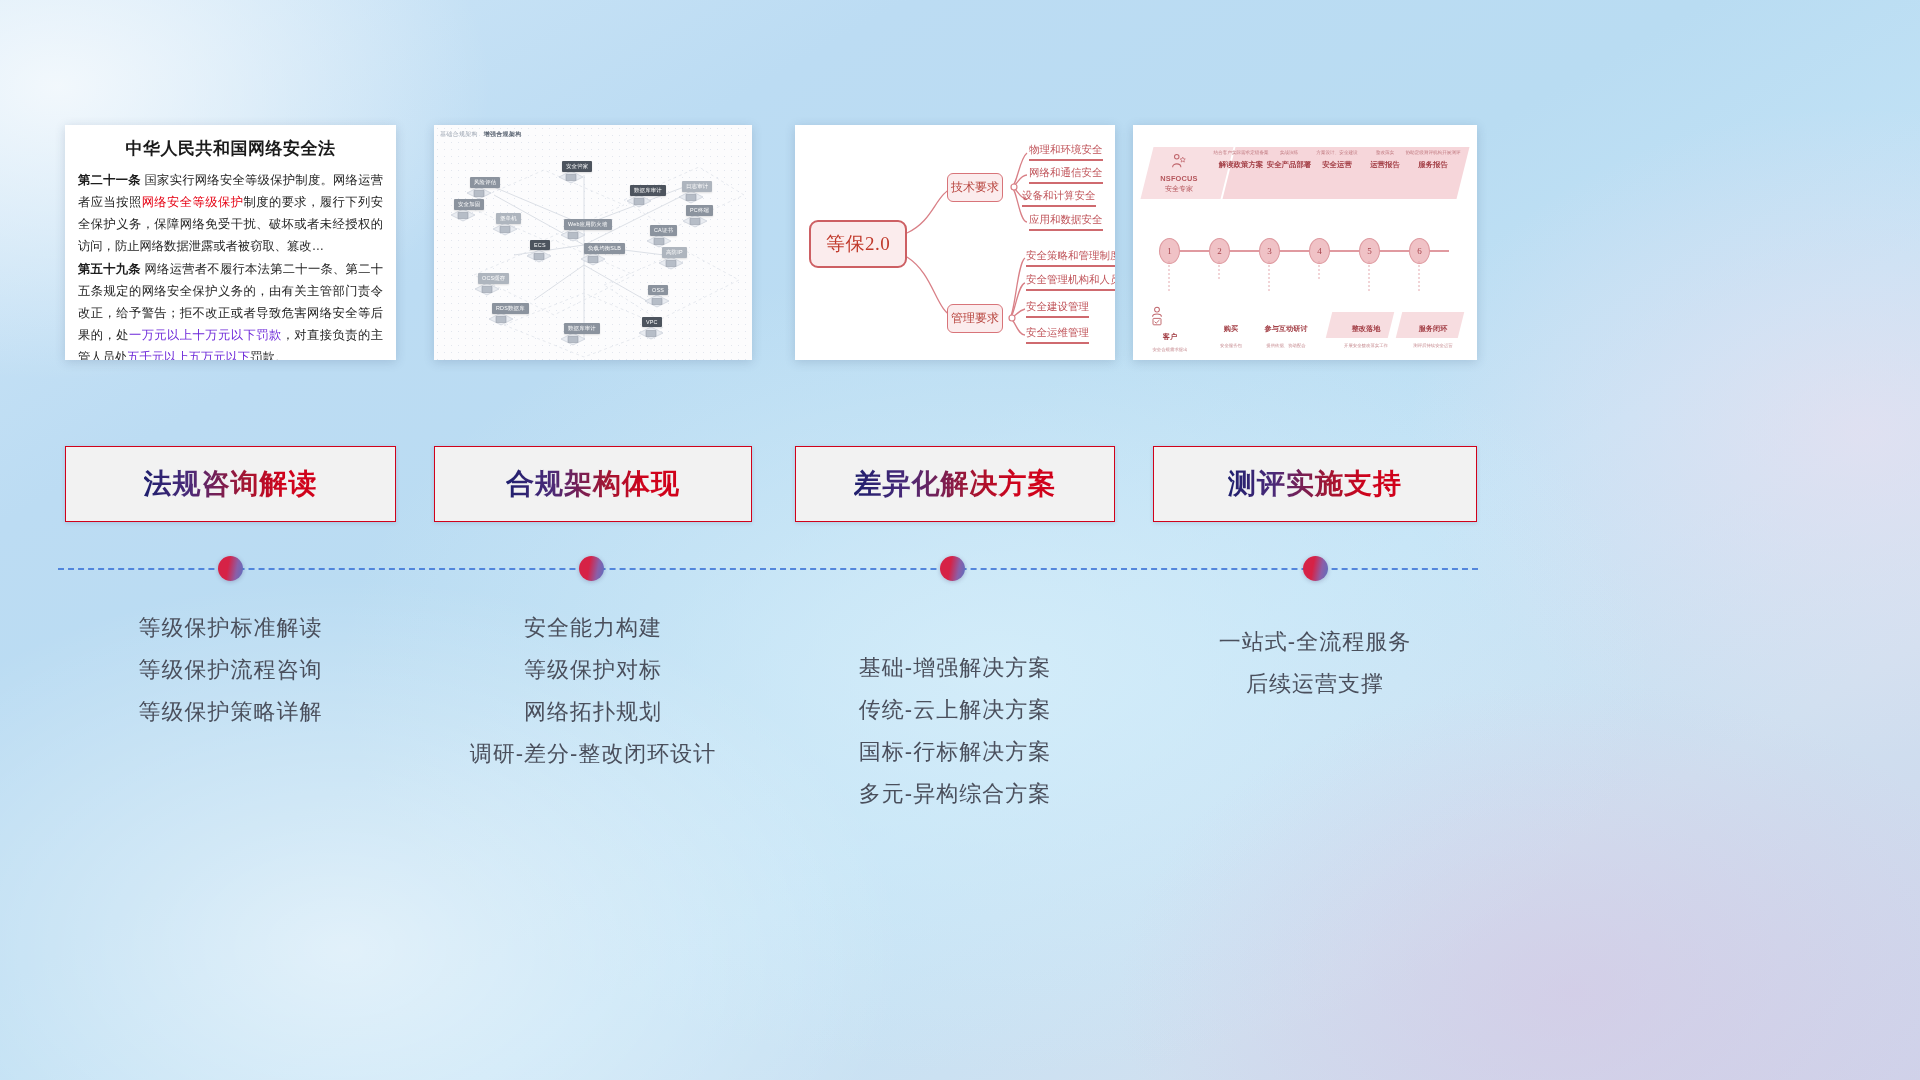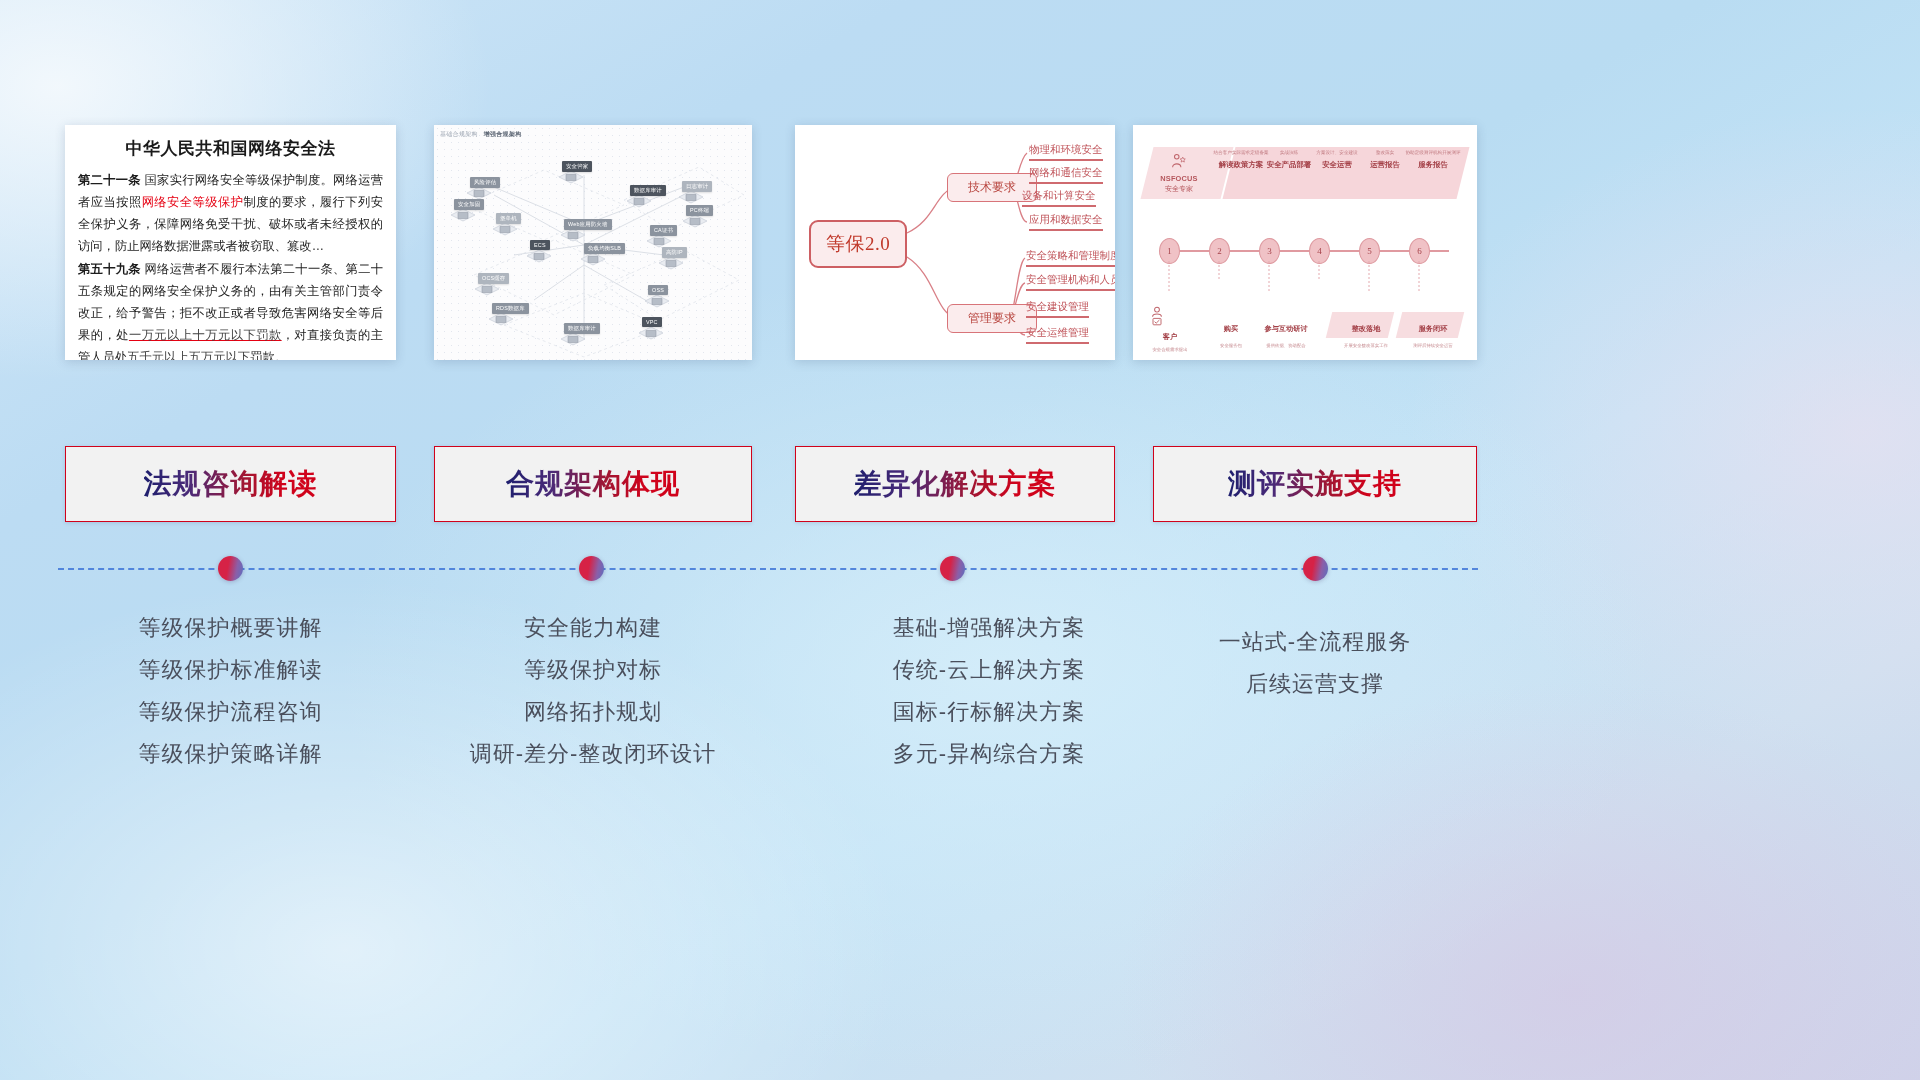--- a/index.html
+++ b/index.html
@@ -27,21 +27,21 @@
   .card-3 { left:795px; width:320px; }
   .card-4 { left:1133px;width:344px; }
 
   
   .law { padding:12px 13px 0 13px; }
   .law-title { text-align:center; font-size:17px; font-weight:bold; color:#1a1a1a; letter-spacing:.5px; margin-bottom:9px; }
   .law-p { font-size:12.3px; line-height:22px; color:#1d1d1d; text-align:justify; }
   .law-p + .law-p { margin-top:1px; }
   .law-p b { font-weight:bold; }
   .hl { color:#e60012; }
-  .u-red { color:#404040; text-decoration:underline; text-decoration-color:#e60012; }
+  .u-red { color:#6d28d9; text-decoration-color:#e60012; }
 
   
   .arch { position:relative; width:100%; height:100%; background:#fcfcfd;
           background-image:radial-gradient(#e2e6ee 0.6px, transparent 0.6px);
           background-size:7px 7px; }
   .arch-tabs { position:absolute; top:5px; left:6px; font-size:6px; color:#9aa3b0; letter-spacing:.3px;}
   .arch-tabs .on { color:#5a6472; font-weight:bold; }
   .nodebox { position:absolute; background:#8b939e; color:#fff; font-size:5.4px;
              padding:2px 4px; border-radius:1px; white-space:nowrap; letter-spacing:.2px;
              box-shadow:0 1px 2px rgba(0,0,0,.12); }
@@ -51,21 +51,21 @@
   .cube svg { display:block; }
   .arch-line { position:absolute; background:#cfd5de; }
 
   
   .mm { position:relative; width:100%; height:100%; background:#fff; font-family:"Liberation Serif","DejaVu Serif",serif; }
   .mm-root { position:absolute; left:14px; top:95px; width:98px; height:48px;
              border:2.5px solid #cd5f63; border-radius:9px; background:#fbeced;
              display:flex; align-items:center; justify-content:center;
              color:#c0392b; font-size:19px; letter-spacing:.5px; }
   .mm-node { position:absolute; border:1.6px solid #d87479; border-radius:6px; background:#fbeced;
-             color:#b8453f; font-size:12px; padding:5px 20px; white-space:nowrap; }
+             color:#b8453f; font-size:12px; padding:5px 3px; white-space:nowrap; }
   .mm-leaf { position:absolute; color:#bf5157; font-size:10.5px; white-space:nowrap;
              padding-bottom:2px; border-bottom:2px solid #cf6a6f; }
   .mm-svg { position:absolute; left:0; top:0; }
 
   
   .ns { position:relative; width:100%; height:100%; background:#fff; overflow:hidden; }
   .ns-band { position:absolute; top:22px; left:14px; height:52px; width:316px; }
   .para { position:absolute; top:0; height:52px; background:#f8dfe2;
           transform:skewX(-14deg); }
   .para.d2 { background:#f6d6da; }
@@ -111,21 +111,21 @@
   .tl-dot { position:absolute; top:-12px; width:25px; height:25px; border-radius:50%;
             background:linear-gradient(100deg,#d62246 0%,#d62246 40%,#8b5fa8 72%,#5b6fc0 100%);
             box-shadow:0 1px 4px rgba(60,40,90,.25); }
 
   
   .lists { position:absolute; top:607px; left:0; width:1920px; }
   .list { position:absolute; top:0; text-align:center; }
   .list .row { font-size:22px; line-height:42px; color:#4a4f5c; letter-spacing:1px; white-space:nowrap;}
   .ls-1 { left:65px;  width:331px; }
   .ls-2 { left:434px; width:318px; }
-  .ls-3 { left:829px; width:320px; }
+  .ls-3 { left:795px; width:320px;margin-top:40px; }
   .ls-4 { left:1153px;width:324px; top:14px; }
 </style>
 </head>
 <body>
 
 <div class="cards">
 
   <div class="card card-1">
     <div class="law">
       <div class="law-title">中华人民共和国网络安全法</div>
@@ -427,21 +427,20 @@
 <div class="timeline">
   <div class="tl-line"></div>
   <div class="tl-dot" style="left:160px;"></div>
   <div class="tl-dot" style="left:521px;"></div>
   <div class="tl-dot" style="left:882px;"></div>
   <div class="tl-dot" style="left:1245px;"></div>
 </div>
 
 <div class="lists">
   <div class="list ls-1">
-    <div class="row">等级保护概要讲解</div>
     <div class="row">等级保护标准解读</div>
     <div class="row">等级保护流程咨询</div>
     <div class="row">等级保护策略详解</div>
   </div>
   <div class="list ls-2">
     <div class="row">安全能力构建</div>
     <div class="row">等级保护对标</div>
     <div class="row">网络拓扑规划</div>
     <div class="row">调研-差分-整改闭环设计</div>
   </div>

